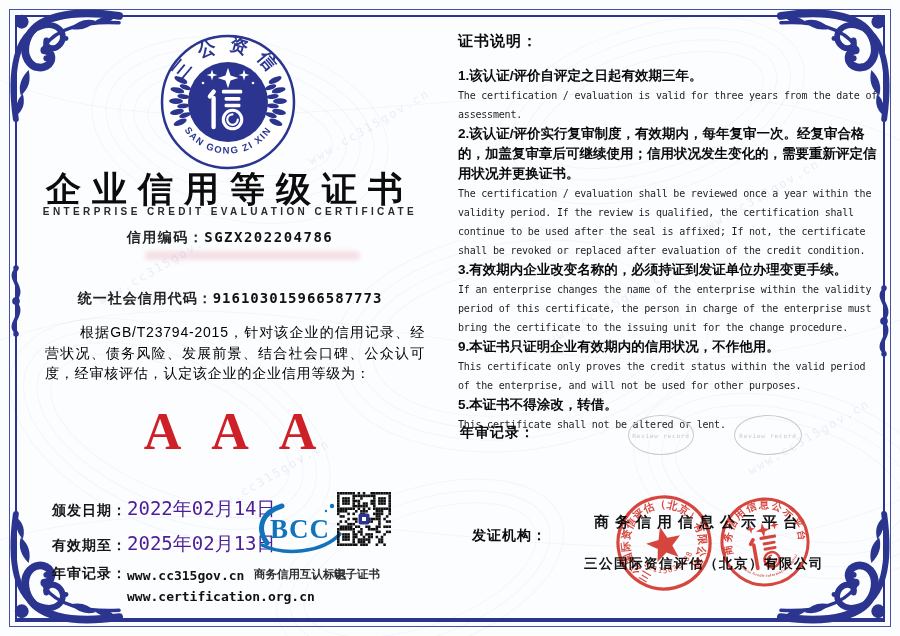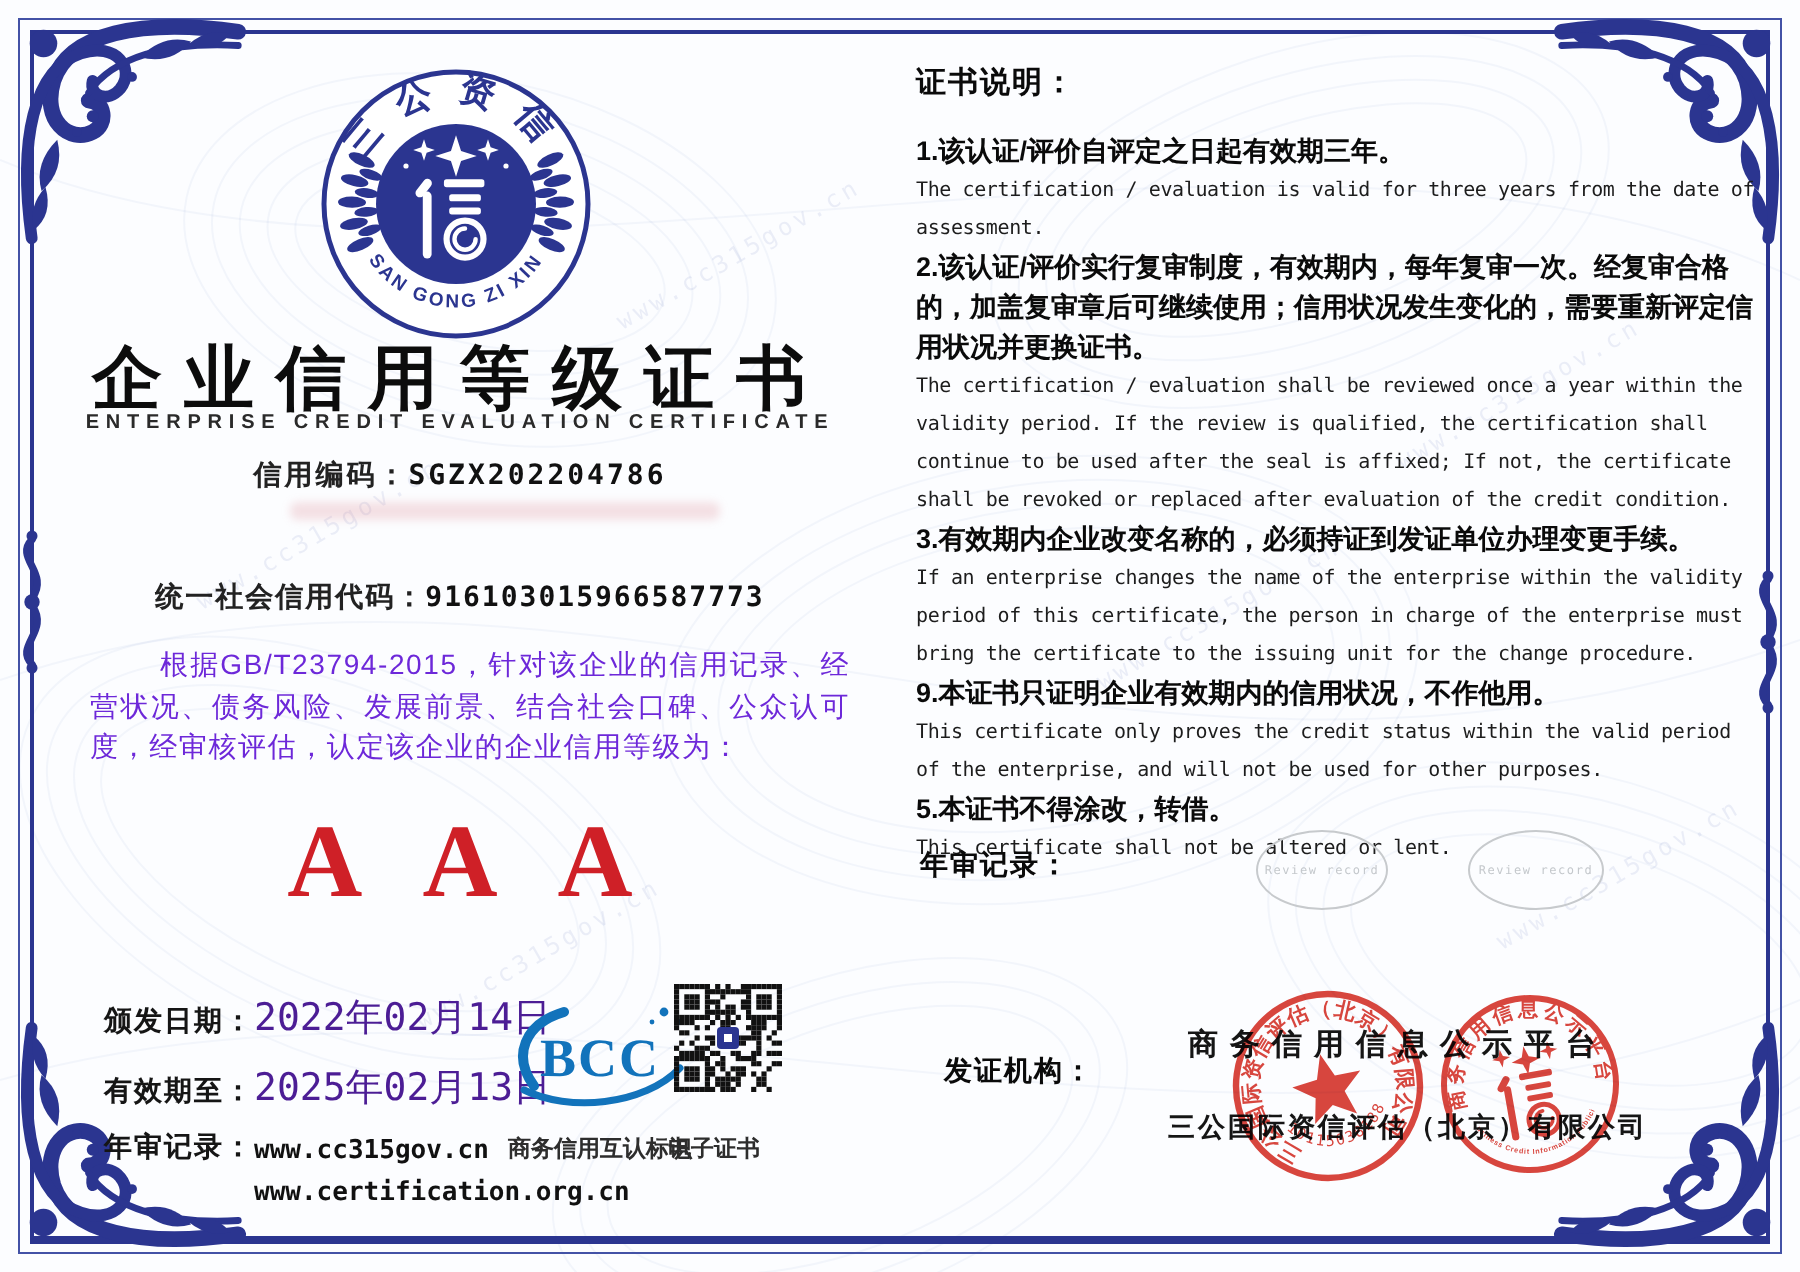--- a/index.html
+++ b/index.html
@@ -15,21 +15,21 @@
          font-size:10px;font-weight:600;letter-spacing:3.4px;color:#2a2a2a;white-space:nowrap;}
   .code-line{position:absolute;left:30px;top:229px;width:400px;text-align:center;font-size:14px;letter-spacing:1.5px;}
   .code-line .lbl{font-weight:700;color:#222;}
   .code-line .val{font-family:"DejaVu Sans Mono",monospace;font-weight:700;color:#111;}
   .redacted{position:absolute;left:145px;top:251px;width:215px;height:9px;border-radius:4px;
             background:rgba(214,110,120,0.20);filter:blur(2px);}
   .uscc-line{position:absolute;left:30px;top:290px;width:400px;text-align:center;font-size:14px;letter-spacing:1px;}
   .uscc-line .lbl{font-weight:700;color:#222;}
   .uscc-line .val{font-family:"DejaVu Sans Mono",monospace;font-weight:700;color:#111;}
   .paragraph{position:absolute;left:45px;top:322px;width:380px;font-size:14px;line-height:20.5px;
-             text-align:justify;text-indent:2.5em;letter-spacing:0.8px;color:#6d28d9;font-weight:500;}
+             text-align:justify;text-indent:2.5em;letter-spacing:0.8px;color:#000000;font-weight:500;}
   .rating{position:absolute;left:30px;top:402px;width:400px;text-align:center;
           font-family:"Liberation Serif",serif;font-weight:900;font-size:52px;letter-spacing:30px;color:#cf2027;text-indent:30px;}
   .info-block{position:absolute;left:52px;top:496px;font-size:14px;}
   .info-row{margin-bottom:8.5px;white-space:nowrap;}
   .info-row .lbl{font-weight:800;color:#151515;letter-spacing:1px;}
   .info-row .val{font-family:"DejaVu Sans Mono",monospace;font-weight:400;color:#4c1d95;font-size:19px;}
   .urls{display:inline-block;vertical-align:top;}
   .urls div{font-family:"DejaVu Sans Mono",monospace;font-weight:700;font-size:13px;line-height:21px;color:#111;}
   .bcc-caption{position:absolute;left:242px;top:567px;width:116px;text-align:center;font-size:11.5px;font-weight:700;color:#2d2d2d;}
   .qr-caption{position:absolute;left:334px;top:567px;width:60px;font-size:11.5px;font-weight:700;color:#2d2d2d;}

